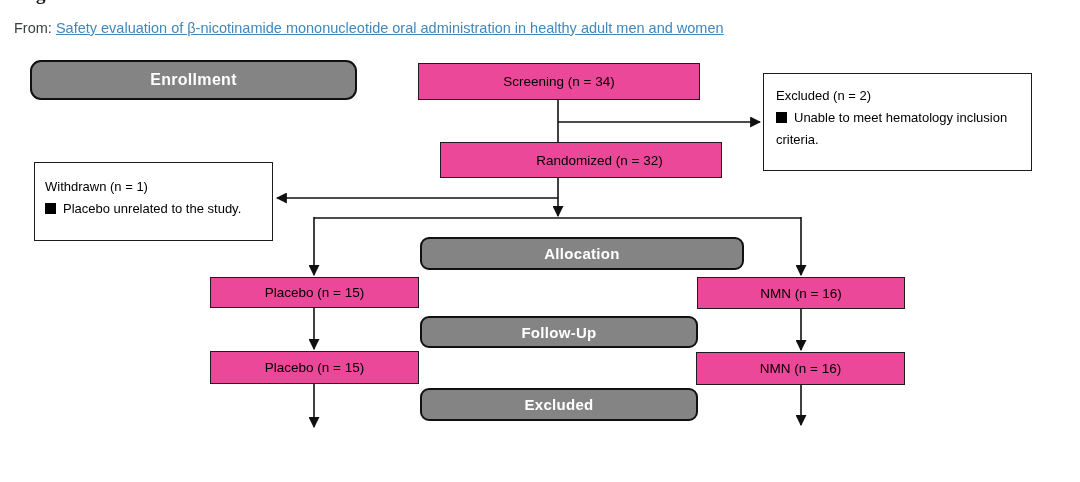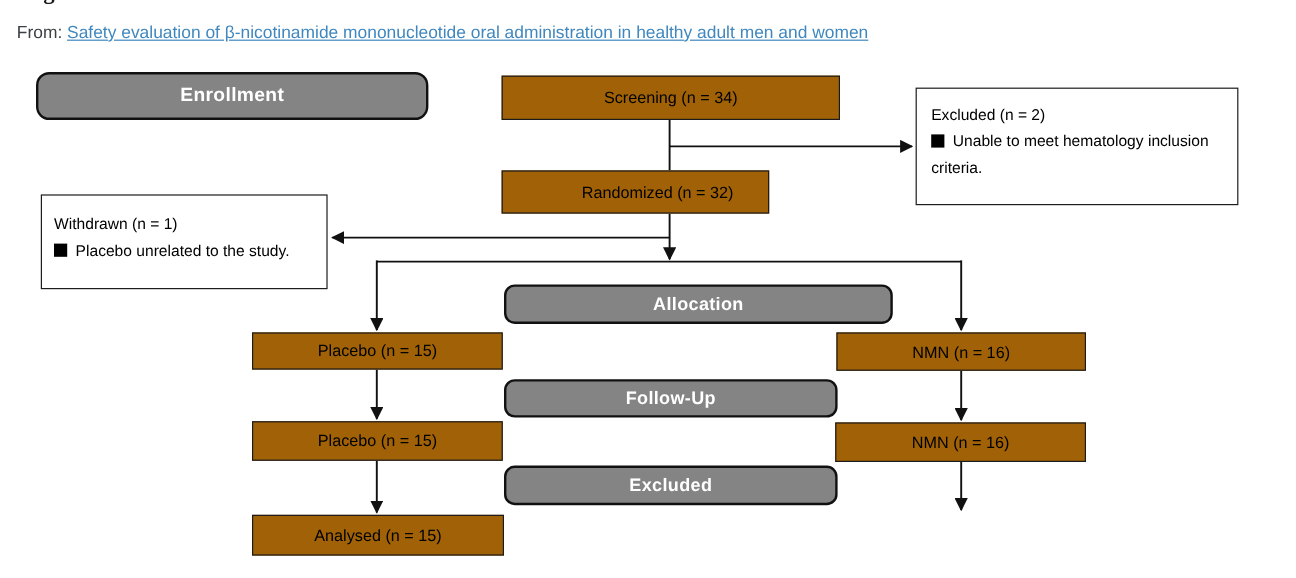--- a/index.html
+++ b/index.html
@@ -13,26 +13,26 @@
 
   
   .hdr{position:absolute;left:14px;top:20px;font-size:14.5px;color:#3c4043;white-space:nowrap;}
   .hdr a{color:#3f87be;text-decoration:underline;cursor:pointer;}
 
   
   .wires{position:absolute;left:0;top:0;z-index:1;}
 
   
   .fbox{
-    position:absolute;z-index:2;background:#a16207;border:1.6px solid #1c1c1c;
+    position:absolute;z-index:2;background:#ec4899;border:1.6px solid #1c1c1c;
     display:flex;align-items:center;justify-content:center;
     font-size:13.5px;white-space:nowrap;box-sizing:border-box;
   }
   .b-screening{left:418px;top:63px;width:282px;height:37px;}
-  .b-randomized{left:418px;top:142px;width:223px;height:36px;padding-left:37px;}
+  .b-randomized{left:440px;top:142px;width:282px;height:36px;padding-left:37px;}
   .b-placebo1{left:210px;top:277px;width:209px;height:31px;}
   .b-nmn1{left:697px;top:277px;width:208px;height:32px;}
   .b-placebo2{left:210px;top:351px;width:209px;height:33px;}
   .b-nmn2{left:696px;top:352px;width:209px;height:33px;}
   .b-analysed1{left:210px;top:429px;width:210px;height:34px;}
   .b-analysed2{left:697px;top:427px;width:210px;height:33px;}
 
   
   .sbox{
     position:absolute;z-index:2;background:#fff;border:1.6px solid #1c1c1c;
@@ -98,21 +98,20 @@
   <div class="sbar s-allocation">Allocation</div>
   <div class="sbar s-followup">Follow-Up</div>
   <div class="sbar s-analysis">Excluded</div>
 
   <div class="fbox b-screening">Screening (n = 34)</div>
   <div class="fbox b-randomized">Randomized (n = 32)</div>
   <div class="fbox b-placebo1">Placebo (n = 15)</div>
   <div class="fbox b-nmn1">NMN (n = 16)</div>
   <div class="fbox b-placebo2">Placebo (n = 15)</div>
   <div class="fbox b-nmn2">NMN (n = 16)</div>
-  <div class="fbox b-analysed1">Analysed (n = 15)</div>
 
   <div class="sbox b-excluded">
     <div>Excluded  (n = 2)</div>
     <div class="bullet-line">
       <span class="sq"></span><span>Unable to meet hematology inclusion criteria.</span>
     </div>
   </div>
 
   <div class="sbox b-withdrawn">
     <div>Withdrawn (n = 1)</div>

